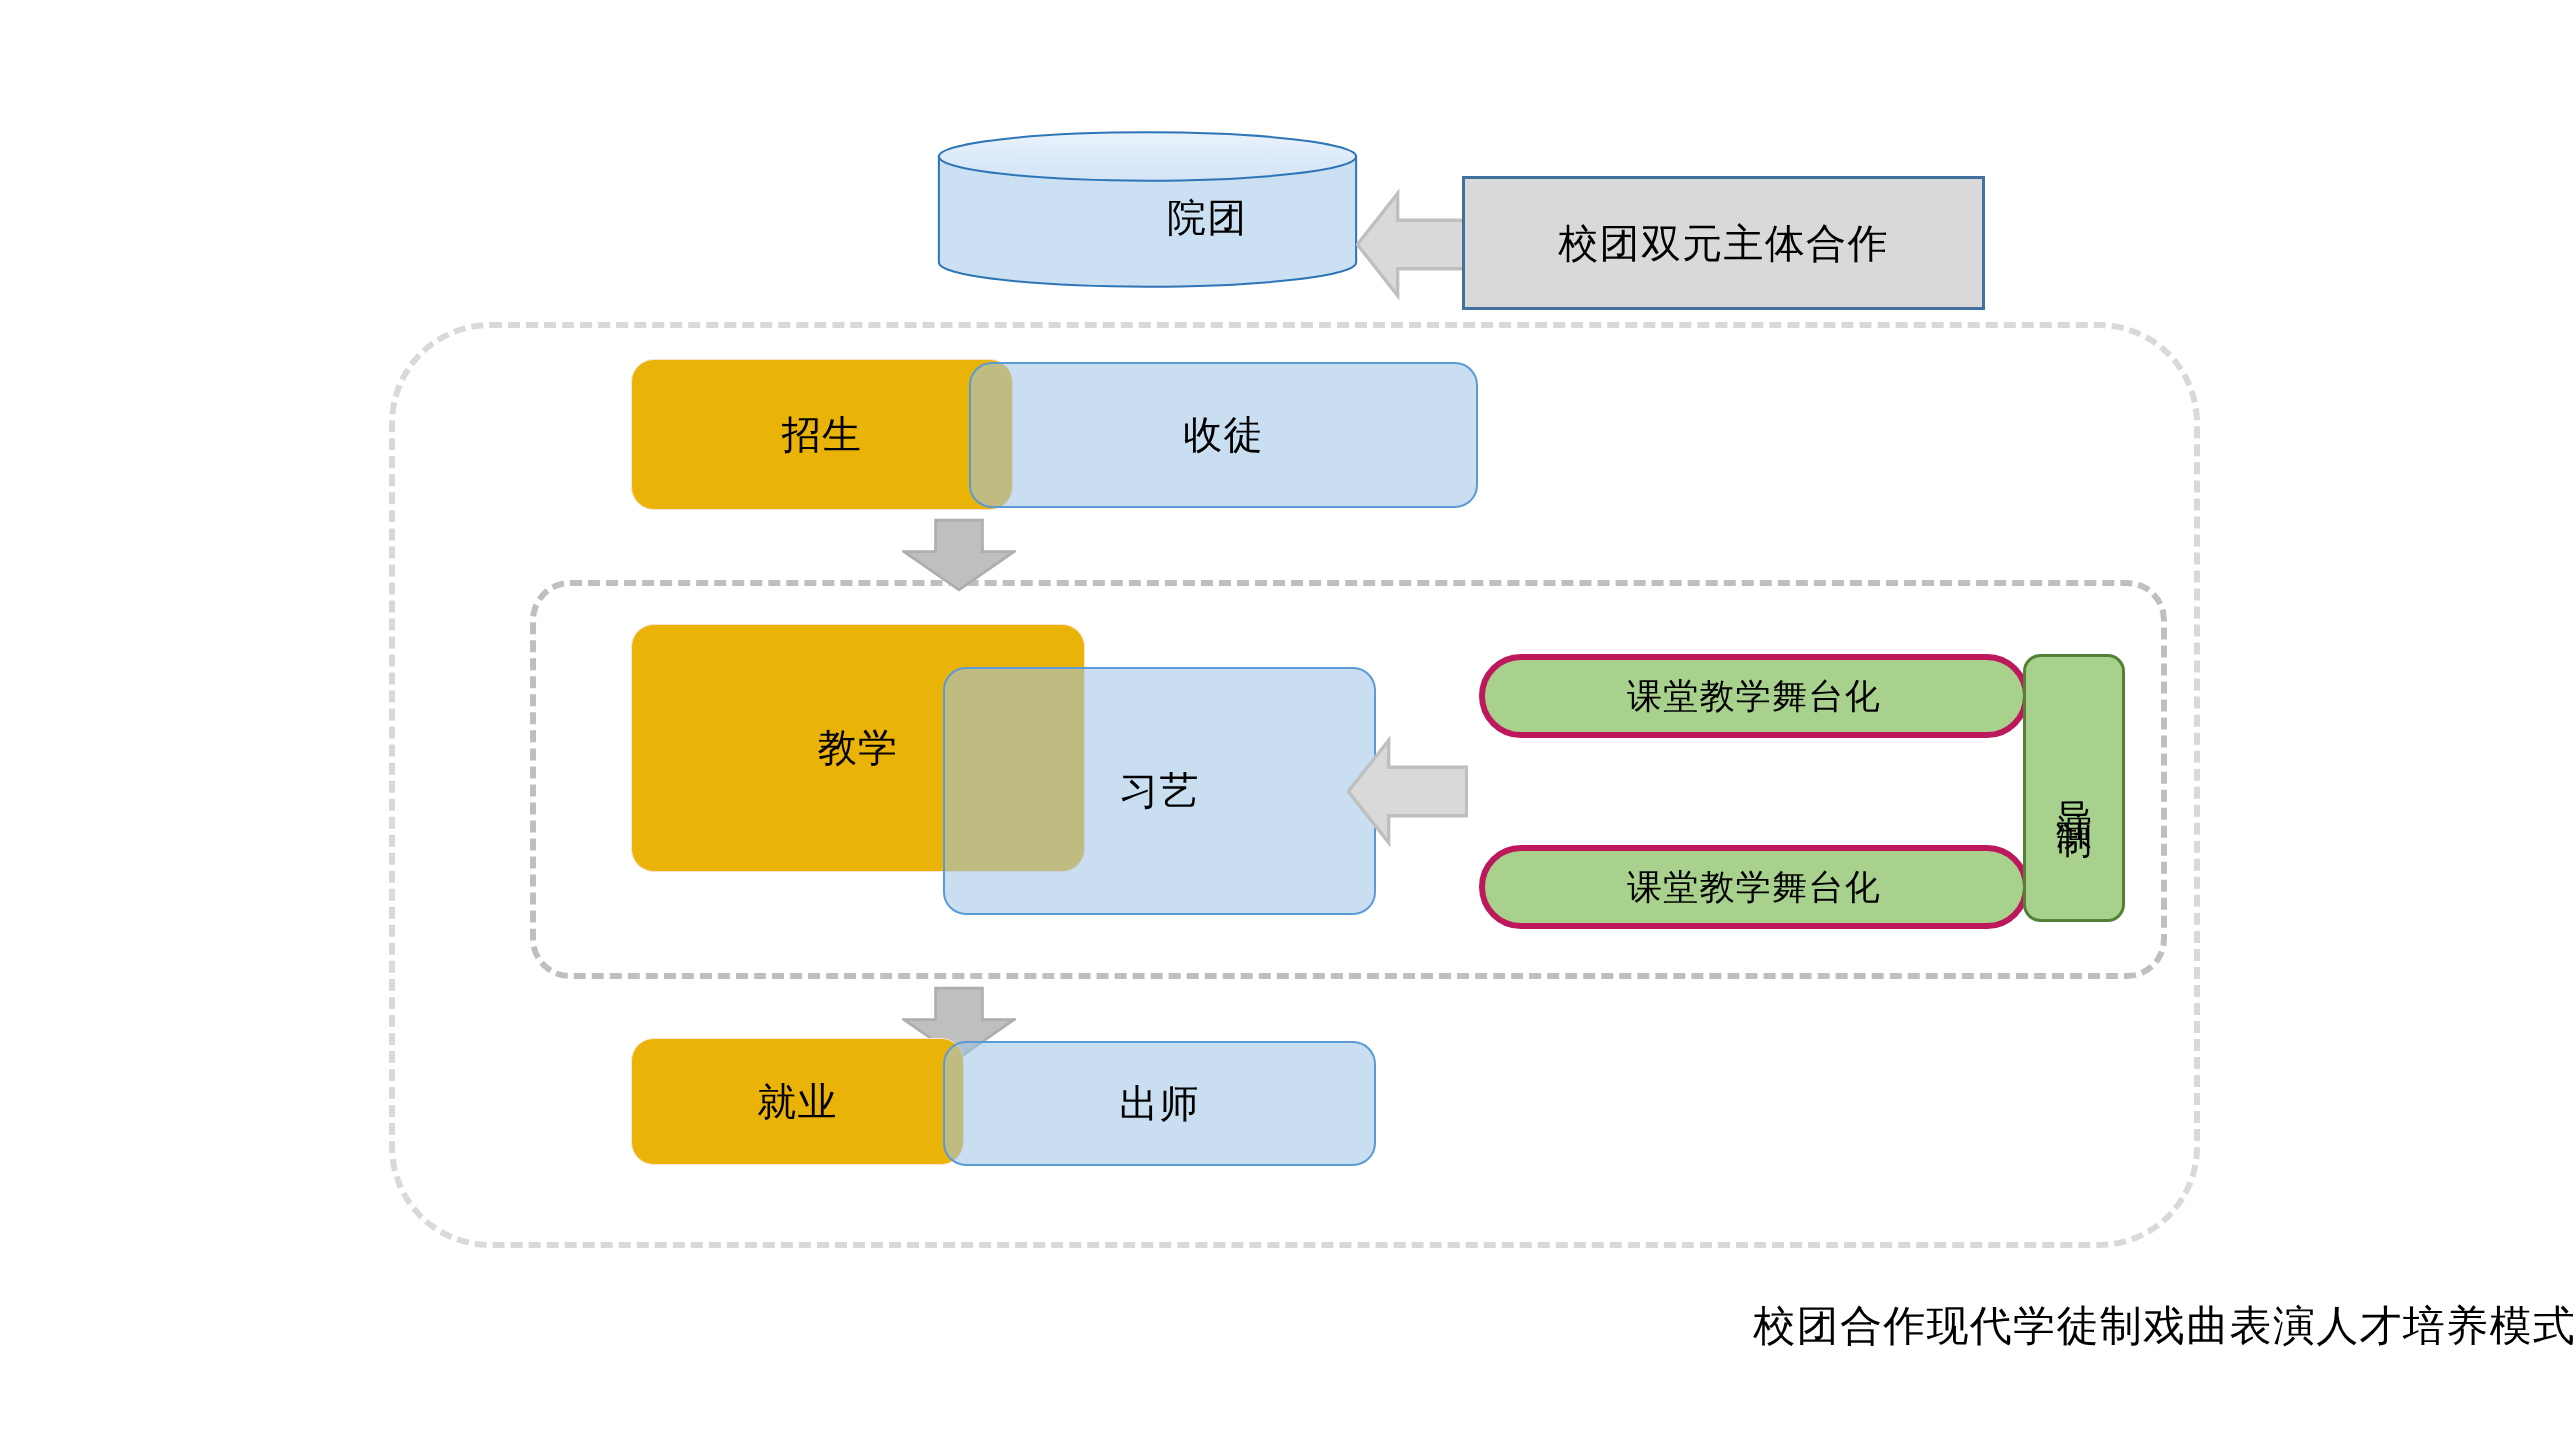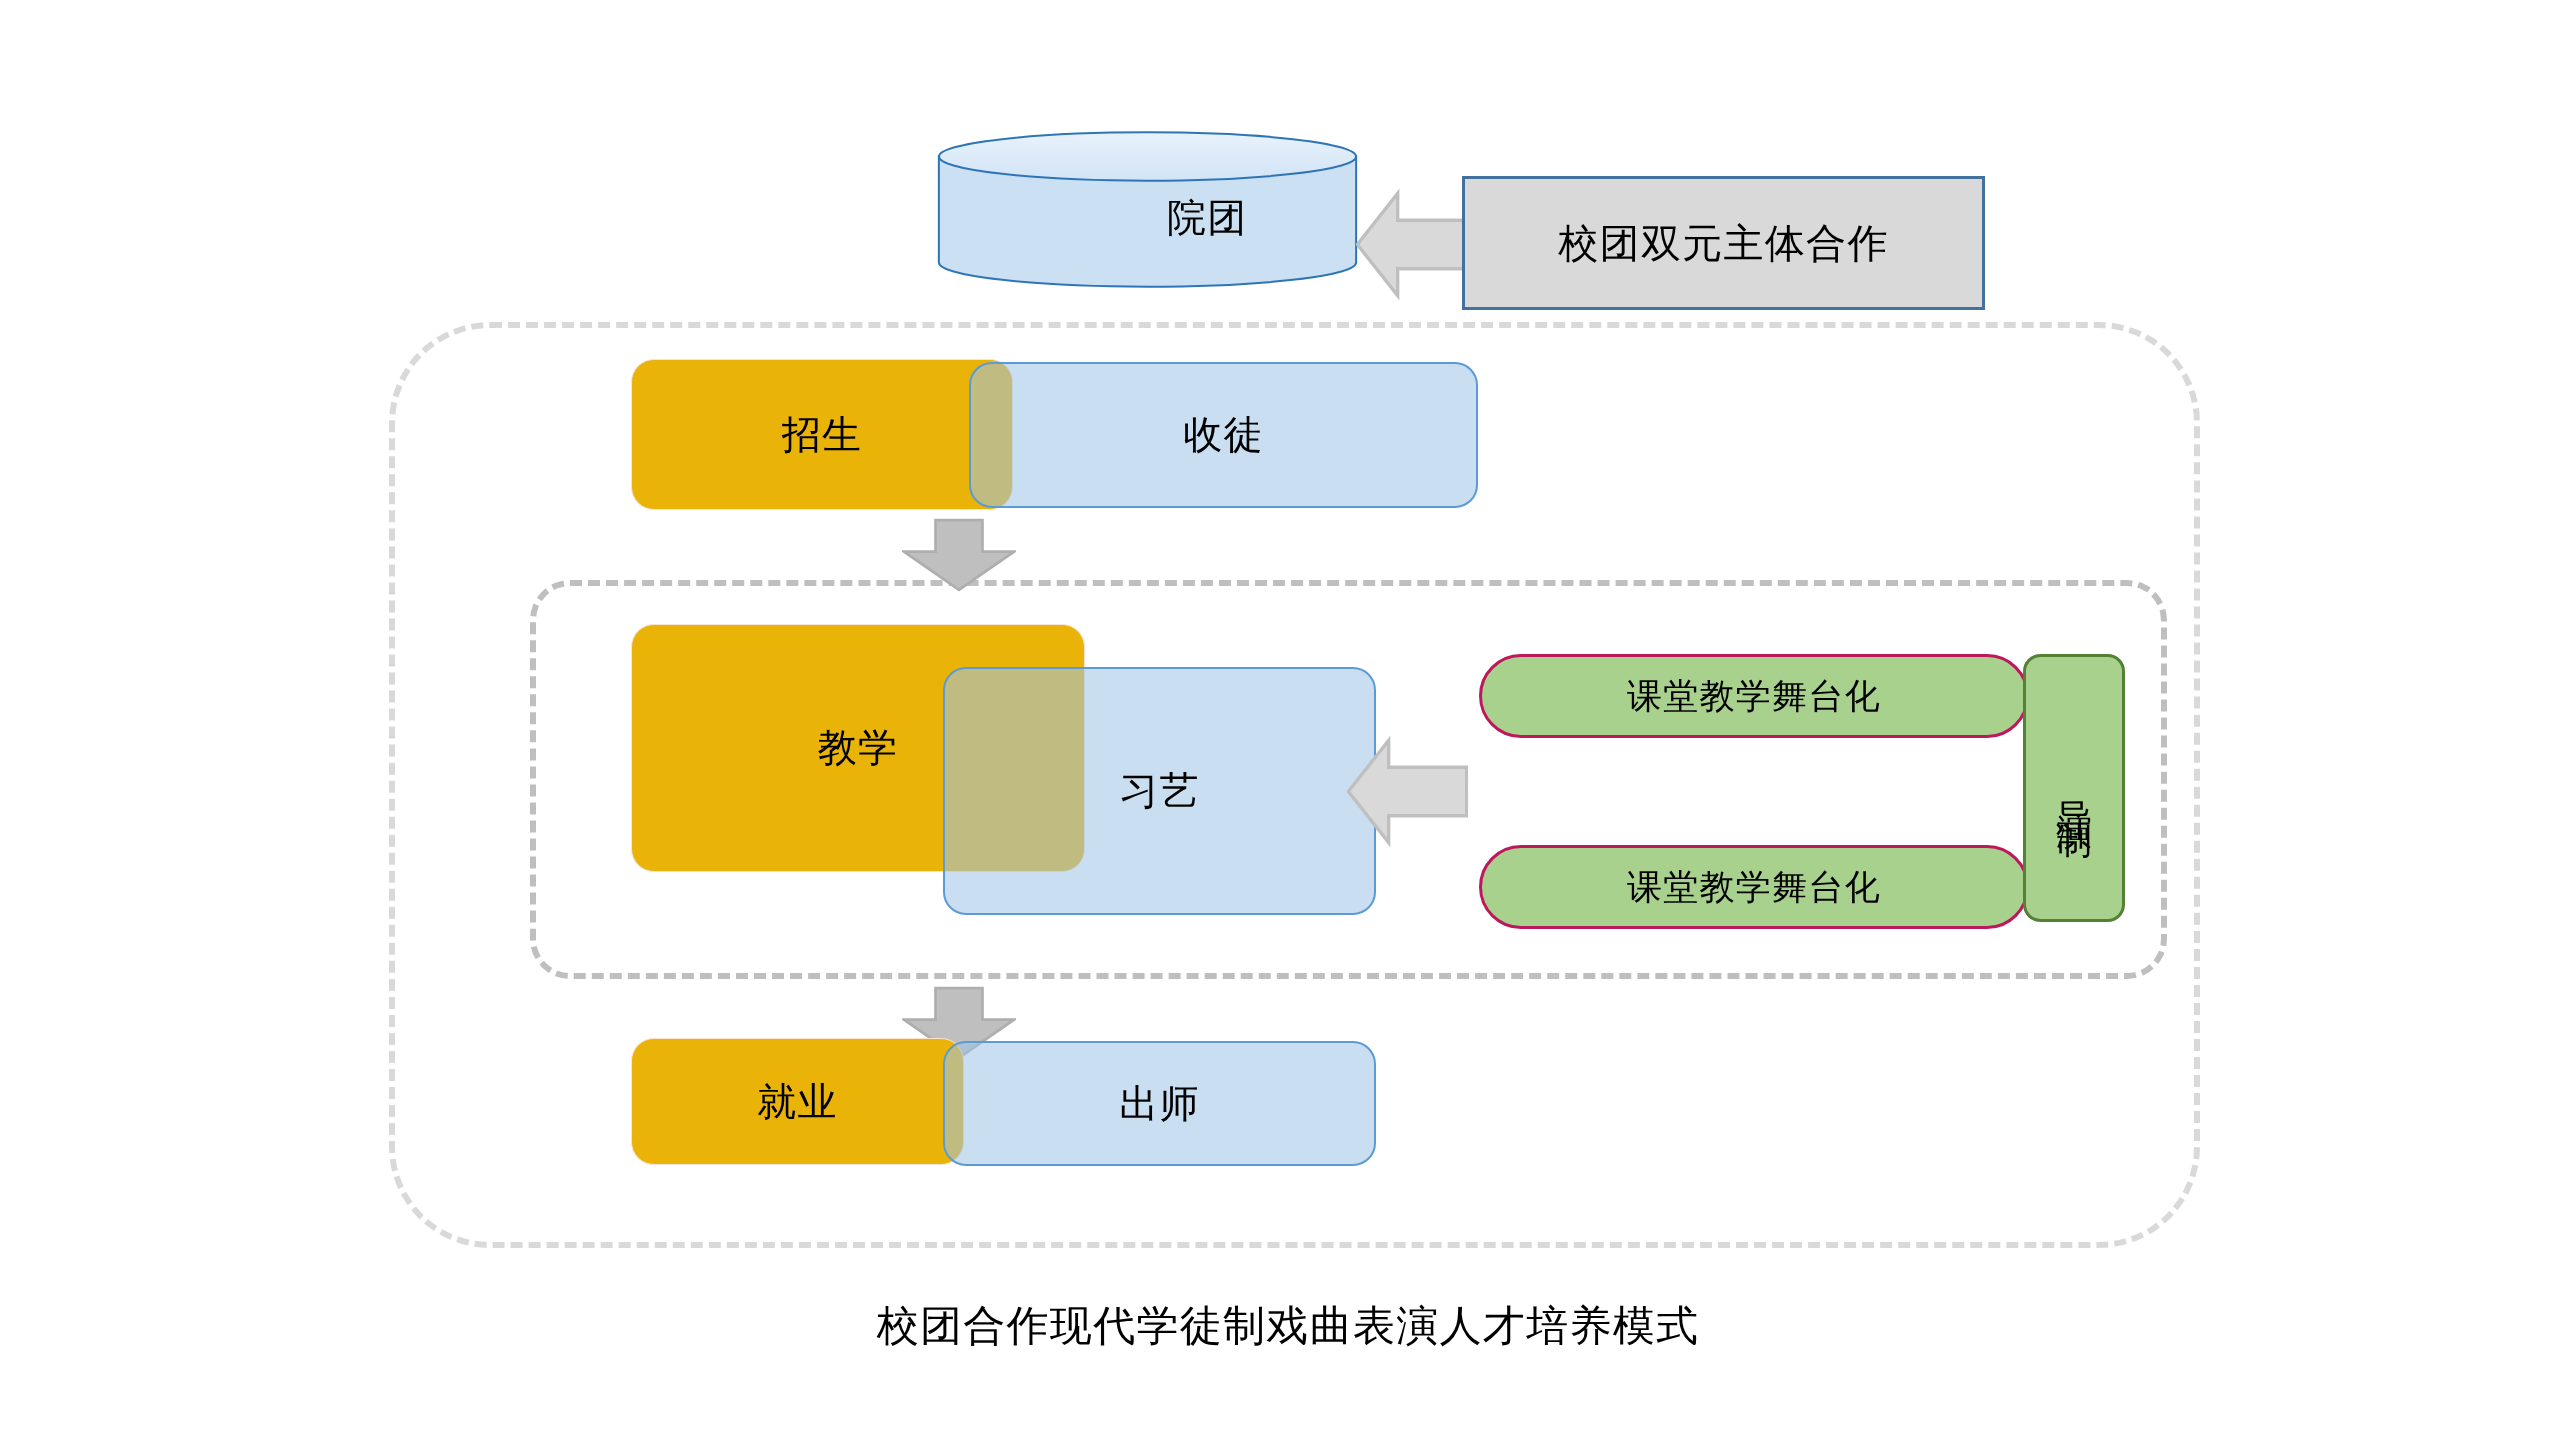--- a/index.html
+++ b/index.html
@@ -116,21 +116,21 @@
 
   
   .arrow { position: absolute; }
   .arrow svg { display: block; }
 
   
   .green-pill {
     position: absolute;
     box-sizing: border-box;
     background: #A9D18E;
-    border: 3px solid #be185d;
+    border: 6px solid #be185d;
     border-radius: 670px;
     display: flex;
     align-items: center;
     justify-content: center;
   }
   .green-pill .pill-text {
     font-size: 35px;
     color: #000;
     letter-spacing: 1.3px;
     white-space: nowrap;
@@ -159,21 +159,21 @@
     line-height: 1;
     white-space: nowrap;
   }
 
   
   #caption {
     position: absolute;
     left: 0;
     top: 1298px;
     width: 2576px;
-    text-align: center;
+    text-align: right;
     font-size: 42px;
     color: #000;
     letter-spacing: 1.3px;
   }
 </style>
 </head>
 <body>
 
 <div id="canvas">
 

